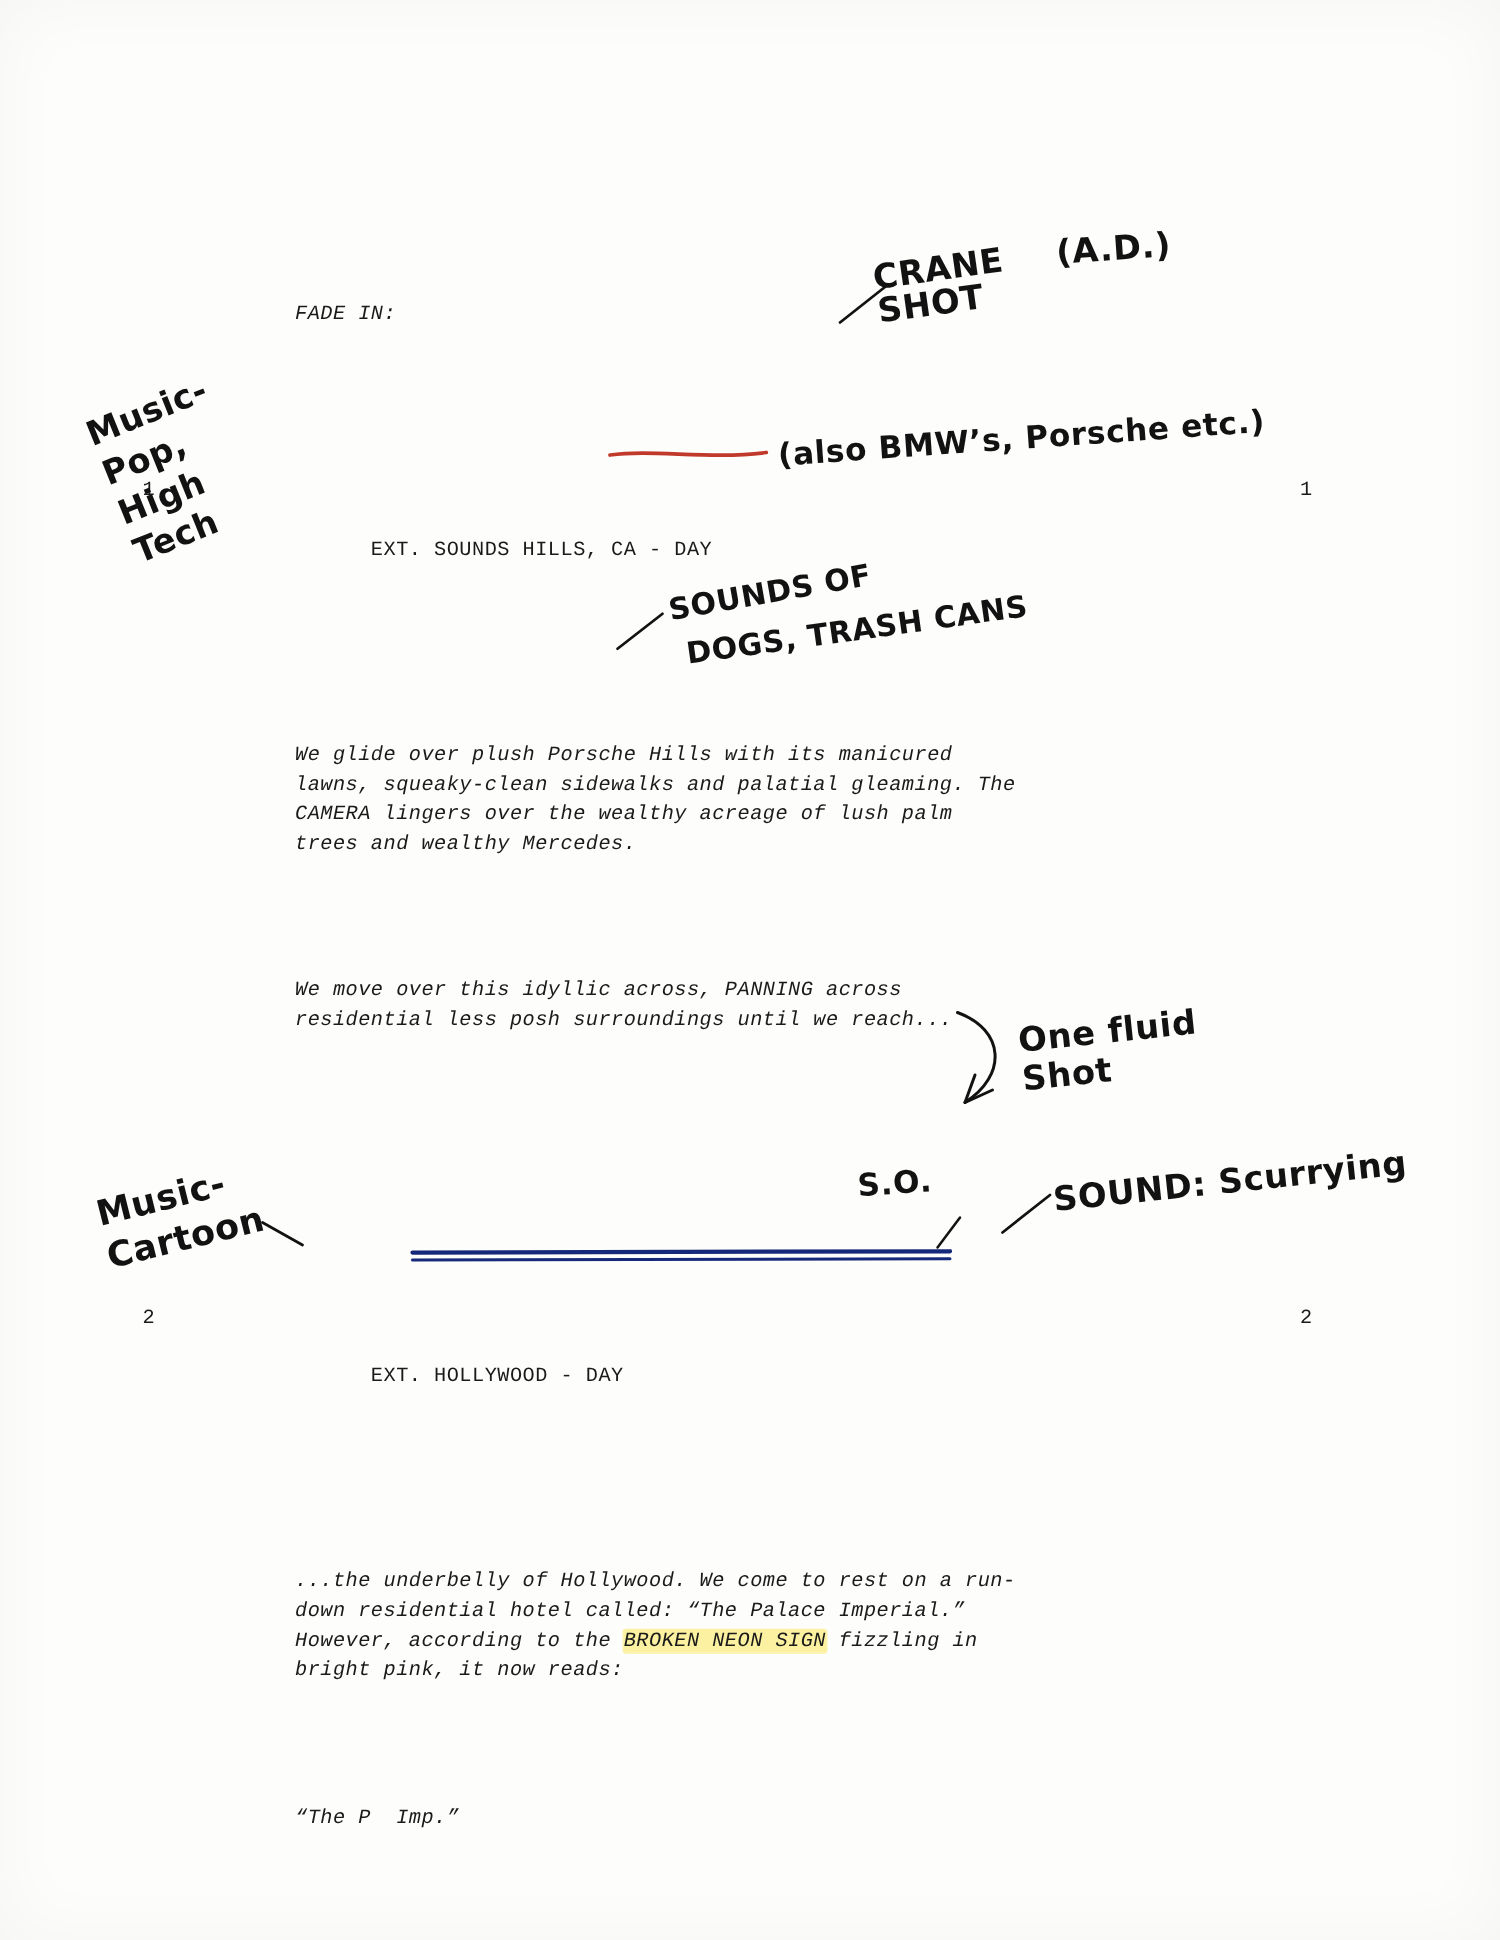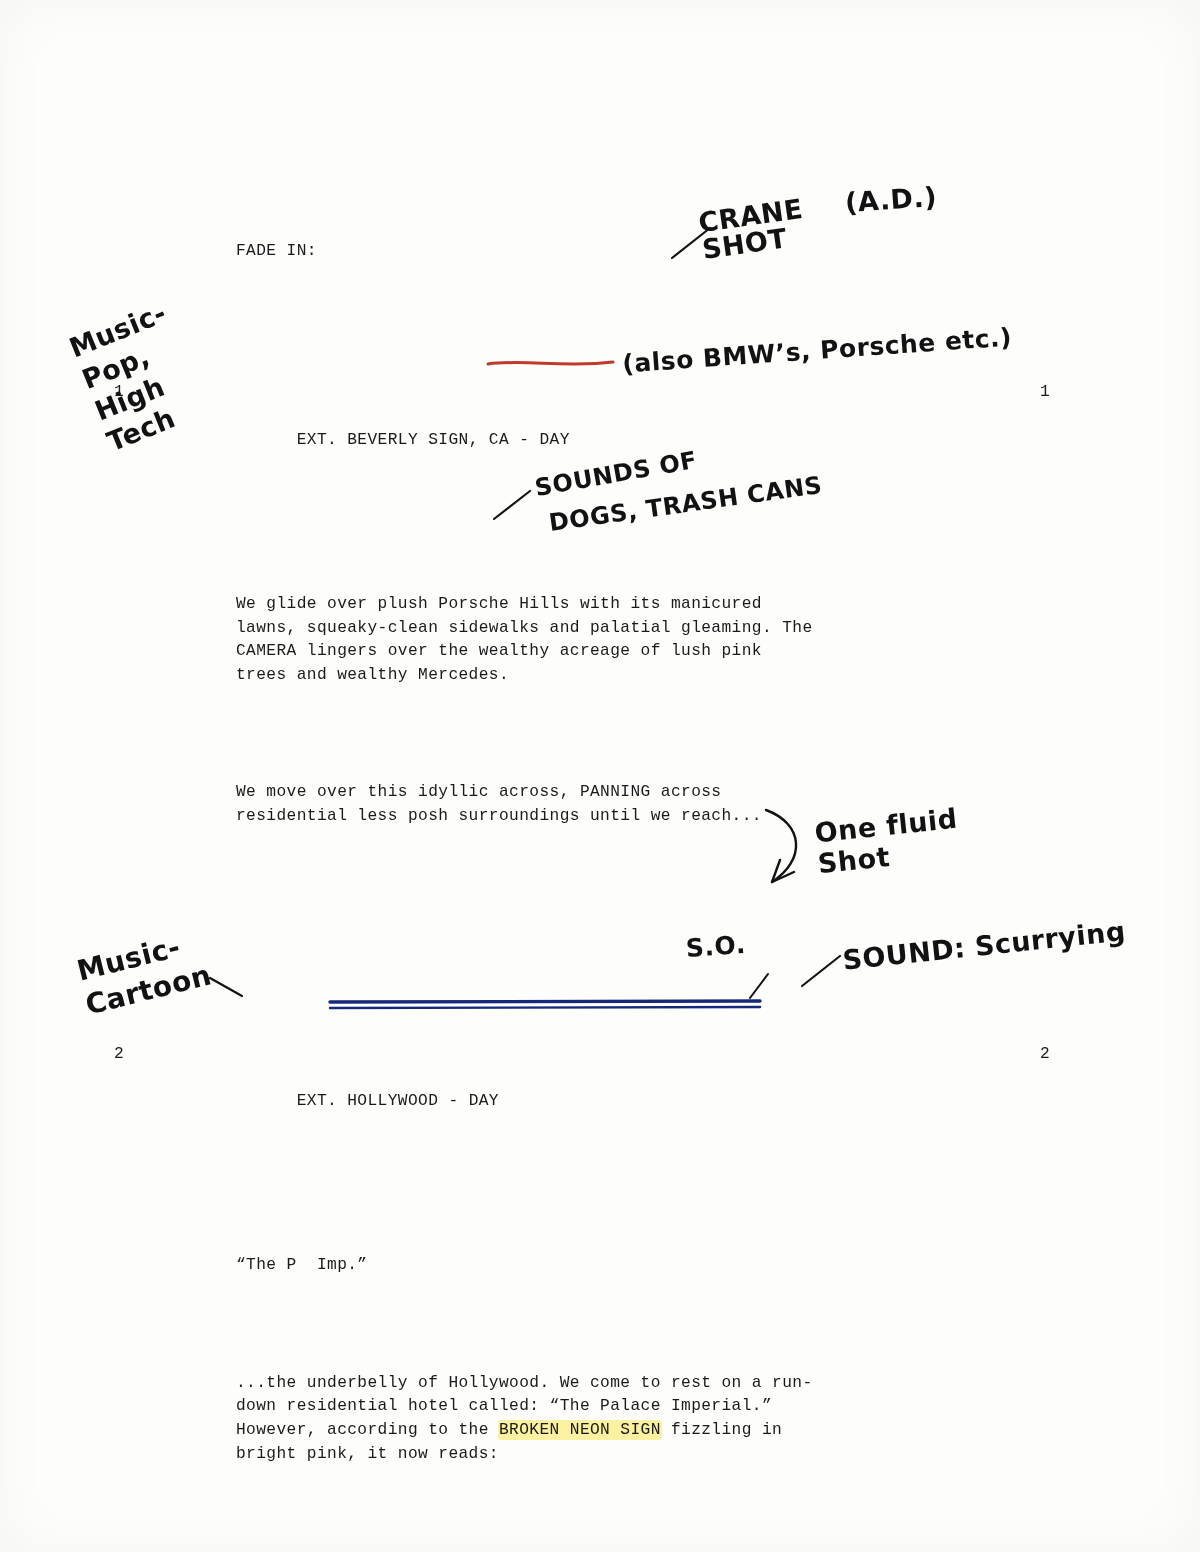--- a/index.html
+++ b/index.html
@@ -35,21 +35,21 @@
     position: absolute;
     left: 236px;
     top: 146px;
     width: 820px;
     font-size: 16.2px;
     line-height: 23.6px;
     letter-spacing: 0.4px;
     white-space: pre-wrap;
   }
 
-  .block { margin-bottom: 23px; }
+  .block { margin-bottom: 23px; font-style: italic; }
 
   .scene-head {
     position: relative;
     margin-bottom: 23px;
   }
 
   .scene-num-left {
     position: absolute;
     left: -122px;
     top: 0;
@@ -93,48 +93,48 @@
 <div class="page">
 
   <div class="script">
 
     
     <div class="block">FADE IN:</div>
 
     
     <div class="scene-head">
       <span class="scene-num-left">1</span>
-      <span>EXT. BEVERLY SIGN, CA - DAY</span>
+      <span>EXT. SOUNDS HILLS, CA - DAY</span>
       <span class="scene-num-right">1</span>
     </div>
 
     <div class="block"><span>We glide over plush Porsche Hills with its manicured</span>
 <span>lawns, squeaky-clean sidewalks and palatial gleaming. The</span>
-<span>CAMERA lingers over the wealthy acreage of lush pink</span>
+<span>CAMERA lingers over the wealthy acreage of lush palm</span>
 <span>trees and wealthy Mercedes.</span></div>
 
     <div class="block"><span>We move over this idyllic across, PANNING across</span>
 <span>residential less posh surroundings until we reach...</span></div>
 
     <div style="height:26px"></div>
 
     
     <div class="scene-head">
       <span class="scene-num-left">2</span>
       <span>EXT. HOLLYWOOD - DAY</span>
       <span class="scene-num-right">2</span>
     </div>
 
-    <div class="block">“The P  Imp.”</div>
-
     <div class="block"><span>...the underbelly of Hollywood. We come to rest on a run-
 down residential hotel called: “The Palace Imperial.”
 However, according to the </span><span class="hl">BROKEN NEON SIGN</span><span> fizzling in
 bright pink, it now reads:</span></div>
 
+    <div class="block">“The P  Imp.”</div>
+
     
 
     
 
     
     
 
     
 
     

